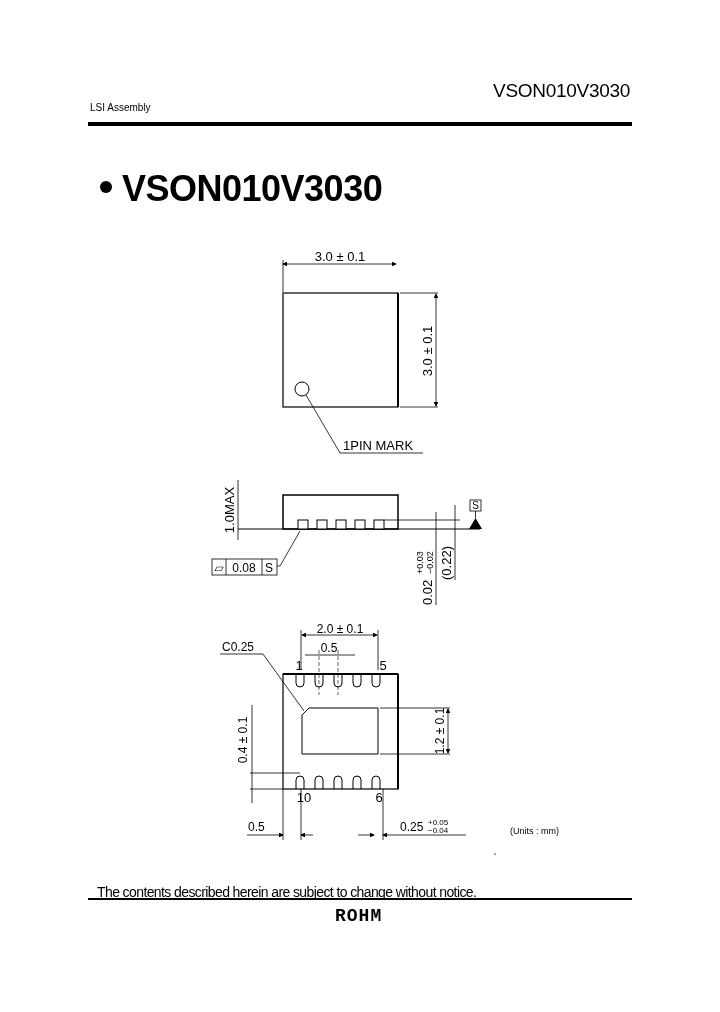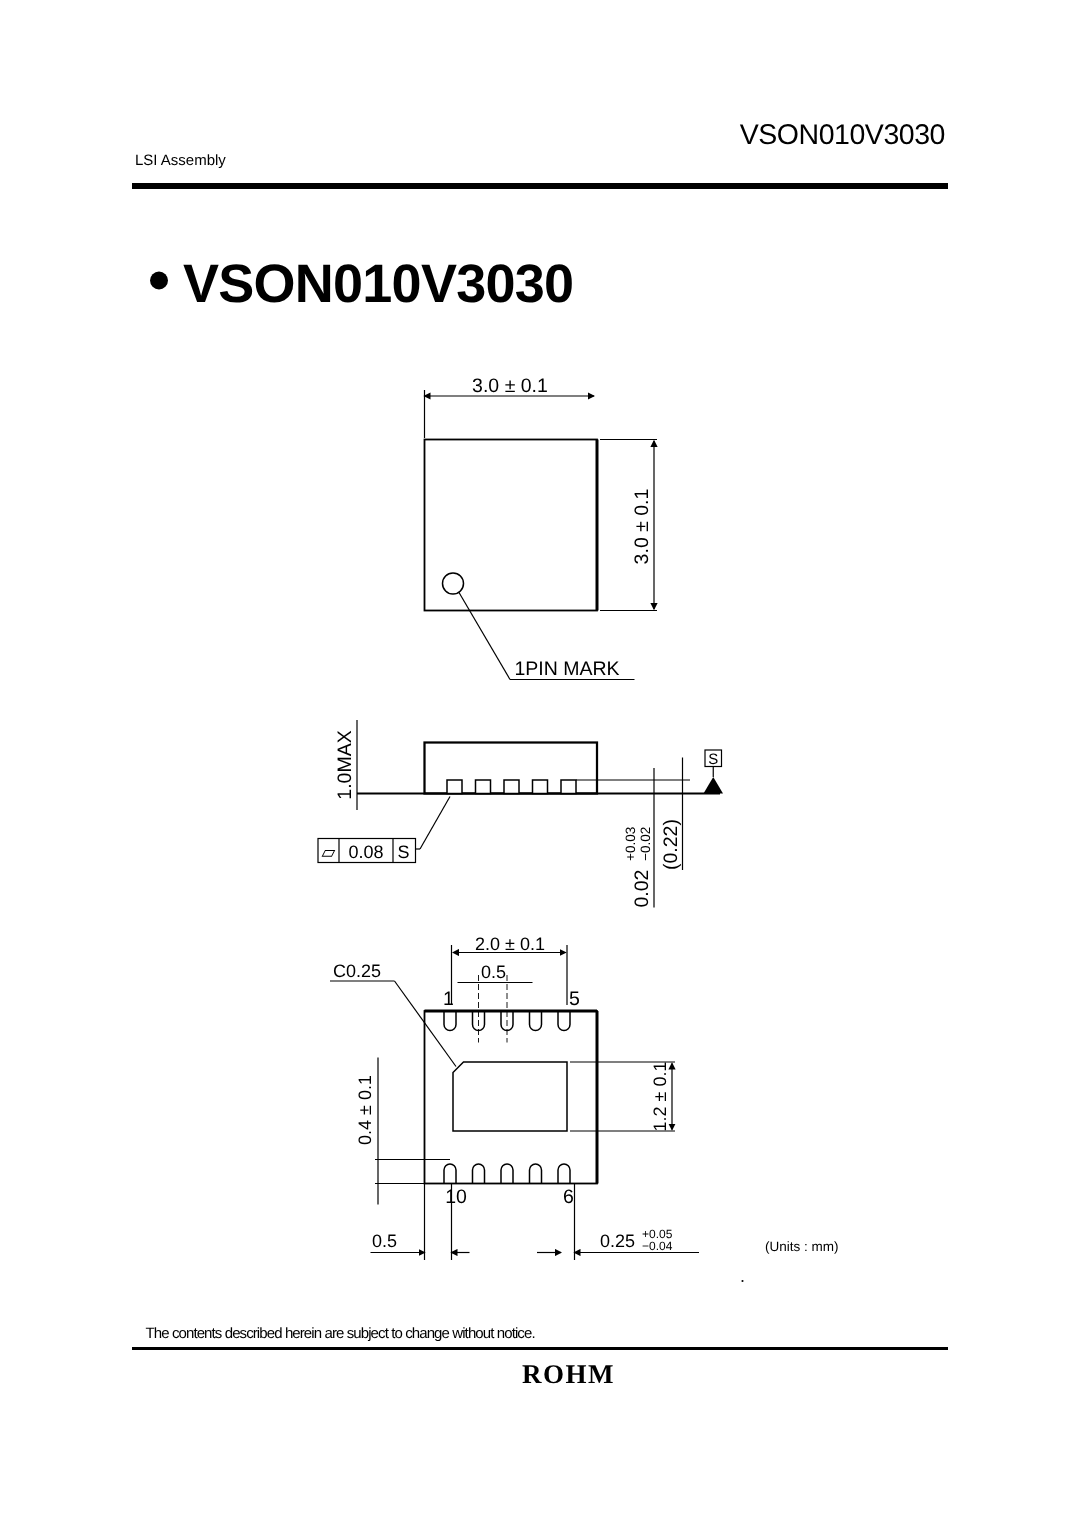--- a/index.html
+++ b/index.html
@@ -3,23 +3,23 @@
 <meta charset="utf-8">
 <style>
   html, body { margin: 0; padding: 0; background: #ffffff; }
   body { width: 720px; height: 1012px; position: relative; overflow: hidden; font-family: "Liberation Sans", sans-serif; color: #000; }
   .abs { position: absolute; }
   .hdr-right { right: 90px; top: 80px; font-size: 19px; letter-spacing: -0.3px; }
   .hdr-left { left: 90px; top: 102px; font-size: 10px; }
   .rule-top { left: 88px; top: 122px; width: 544px; height: 4px; background: #000; }
   .title { left: 100px; top: 168px; font-size: 36px; font-weight: bold; letter-spacing: -0.5px; }
   .title .bullet { display: inline-block; width: 12px; height: 12px; background: #000; border-radius: 50%; margin-right: 10px; vertical-align: middle; position: relative; top: -4px; }
-  .footer-note { left: 97px; top: 884px; font-size: 10px; letter-spacing: -0.6px; }
+  .footer-note { left: 97px; top: 884px; font-size: 14px; letter-spacing: -0.6px; }
   .rule-bottom { left: 88px; top: 898px; width: 544px; height: 2px; background: #000; }
-  .logo { left: 348px; top: 906px; font-size: 18px; font-weight: bold; letter-spacing: 1px; font-family: Liberation Serif, serif; }
+  .logo { left: 335px; top: 906px; font-size: 18px; font-weight: bold; letter-spacing: 1px; font-family: Liberation Mono, monospace; }
   svg.drawing { position: absolute; left: 0; top: 0; }
   svg text { font-family: "Liberation Sans", sans-serif; fill: #000; }
 </style>
 </head>
 <body>
 
 <div class="abs hdr-right">VSON010V3030</div>
 <div class="abs hdr-left">LSI Assembly</div>
 <div class="abs rule-top"></div>
 

